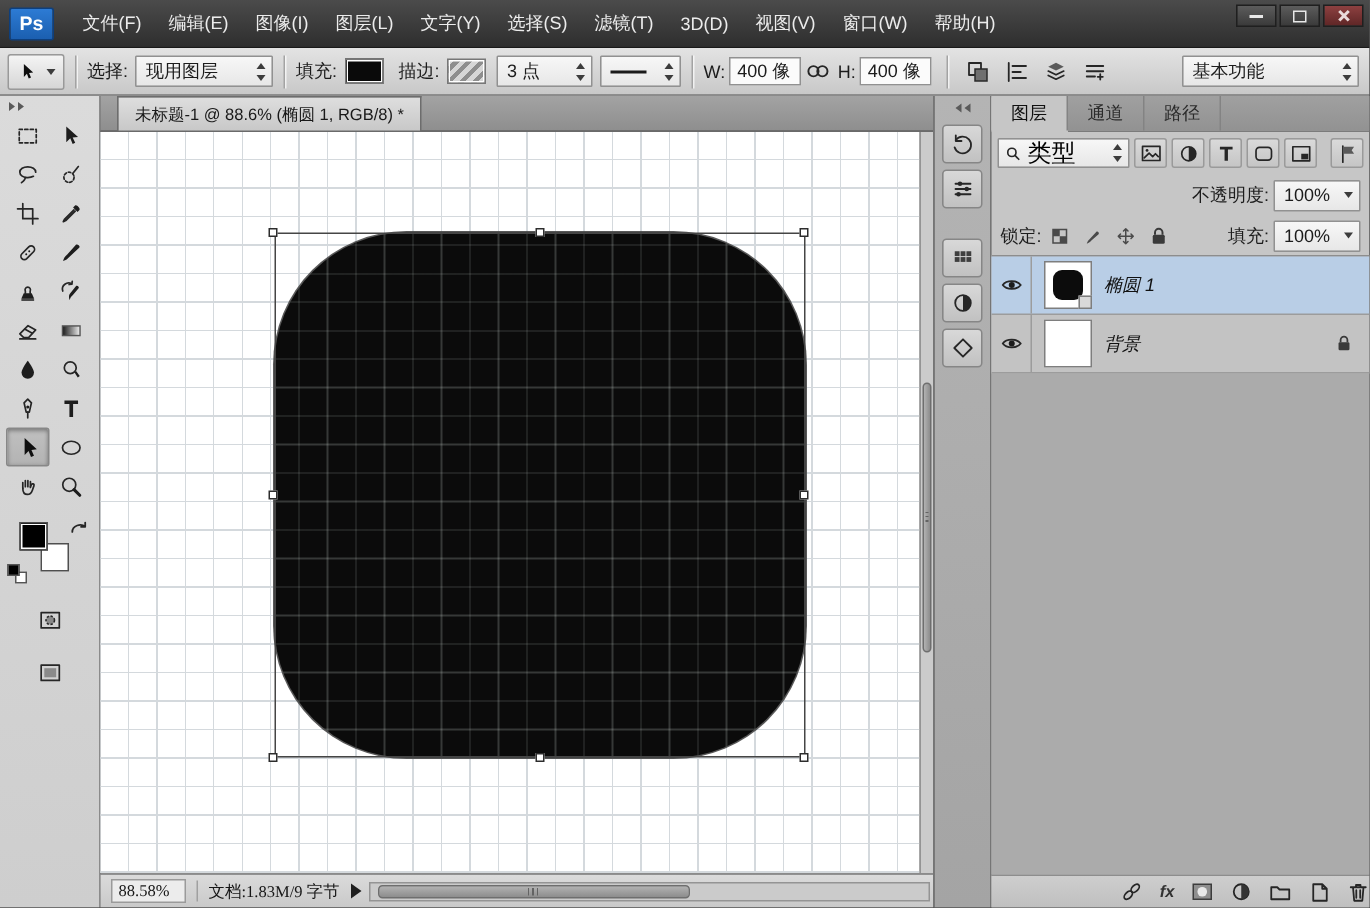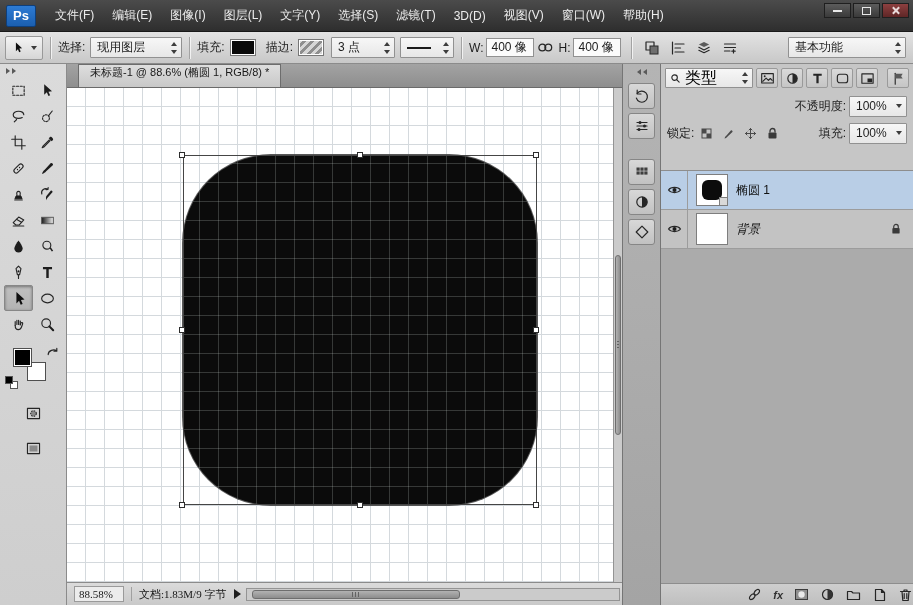--- a/index.html
+++ b/index.html
@@ -50,21 +50,21 @@
 .fgsw{position:absolute;left:8px;top:3px;width:19px;height:19px;background:#000;border:1px solid #4f4f4f;box-shadow:inset 0 0 0 1px #fff;}
 .bgsw{position:absolute;left:22px;top:17px;width:19px;height:19px;background:#fff;border:1px solid #4f4f4f;box-shadow:inset 0 0 0 1px #fff;}
 #swaparrow{position:absolute;left:41px;top:0;}
 #minidef{position:absolute;left:0;top:31px;width:14px;height:14px;}
 #minidef .mw{position:absolute;left:5px;top:5px;width:8px;height:8px;background:#fff;border:1px solid #555;}
 #minidef .mb{position:absolute;left:0;top:0;width:8px;height:8px;background:#000;border:1px solid #555;}
 .tool-single{width:29px;height:26px;margin:9px auto 0;display:flex;align-items:center;justify-content:center;}
 
 
 #tabbar{position:absolute;left:67px;top:64px;width:555px;height:24px;background:linear-gradient(#a3a3a3,#8e8e8e);border-bottom:1px solid #6a6a6a;display:flex;align-items:flex-end;}
-.doc-tab{height:23px;margin-left:11px;padding:0 11px;background:linear-gradient(#dedede,#c8c8c8);border:1px solid #6d6d6d;border-bottom:none;display:flex;font-size:11px;color:#191919;white-space:nowrap;}
+.doc-tab{height:23px;margin-left:11px;padding:0 11px;background:linear-gradient(#dedede,#c8c8c8);border:1px solid #6d6d6d;border-bottom:none;display:flex;align-items:center;font-size:11px;color:#191919;white-space:nowrap;}
 
 
 #viewport{position:absolute;left:67px;top:88px;width:546px;height:494px;background-color:#fff;overflow:hidden;
  background-image:repeating-linear-gradient(to right,transparent 0,transparent 18px,#d4d9dd 18px,#d4d9dd 19px),repeating-linear-gradient(to bottom,transparent 0,transparent 18px,#d4d9dd 18px,#d4d9dd 19px);}
 #shape{position:absolute;left:116px;top:67px;width:354px;height:350px;background-color:#0b0b0b;border-radius:88px;box-shadow:0 0 0 1px rgba(70,70,70,.9);
  background-image:repeating-linear-gradient(to right,transparent 0,transparent 18px,rgba(205,215,210,.22) 18px,rgba(205,215,210,.22) 19px),repeating-linear-gradient(to bottom,transparent 0,transparent 18px,rgba(205,215,210,.22) 18px,rgba(205,215,210,.22) 19px);
  background-position:-2px -10px;}
 #bbox{position:absolute;left:116px;top:67px;width:354px;height:350px;border:1px solid #454545;pointer-events:none;}
 .hnd{position:absolute;width:6px;height:6px;background:#fff;border:1px solid #2d2d2d;}
 
@@ -98,21 +98,21 @@
 #blendrow{height:28px;display:flex;align-items:center;padding:0 6px;font-size:12px;color:#1c1c1c;}
 #lockrow{height:26px;display:flex;align-items:center;padding:0 6px;font-size:12px;color:#1c1c1c;gap:3px;}
 .lockbtn{width:19px;height:18px;display:flex;align-items:center;justify-content:center;}
 #layerlist{position:absolute;left:0;top:106px;right:0;bottom:22px;background:#ababab;border-top:1px solid #8d8d8d;}
 .lrow{height:39px;display:flex;align-items:center;background:#c3c3c3;border-bottom:1px solid #9c9c9c;}
 .lrow.selected{background:#b9cee6;}
 .eyecell{width:27px;height:100%;display:flex;align-items:center;justify-content:center;border-right:1px solid #9c9c9c;flex:none;}
 .thumb{width:32px;height:32px;background:#fff;border:1px solid #7e7e7e;margin:0 8px;display:flex;align-items:center;justify-content:center;position:relative;flex:none;}
 .mini-shape{width:20px;height:20px;background:#0c0c0c;border-radius:6px;}
 .vbadge{position:absolute;right:-1px;bottom:-1px;width:9px;height:9px;background:#d9d9d9;border:1px solid #7e7e7e;}
-.lname{font-size:12px;color:#111;white-space:nowrap;}
+.lname{font-size:12px;color:#111;white-space:nowrap;font-style:italic;}
 .lname.bgname{font-style:italic;}
 .locksym{margin-left:auto;margin-right:12px;}
 #layerbottom{position:absolute;left:0;right:0;bottom:0;height:22px;background:linear-gradient(#cecece,#bfbfbf);border-top:1px solid #8d8d8d;display:flex;align-items:center;justify-content:flex-end;gap:11px;}
 .fxlabel{font-size:11px;font-weight:bold;font-style:italic;color:#333;}
 </style>
 </head>
 <body>
 
 <div id="titlebar">
   <div id="pslogo">Ps</div>
@@ -435,20 +435,31 @@
       </svg>
     </div>
   <div class="dock-btn">
       <svg width="16" height="16" viewBox="0 0 16 16">
         <path class="si" d="M8 2.2 L13.8 8 L8 13.8 L2.2 8 Z"></path>
       </svg>
     </div>
 </div>
 
 <div id="panel">
+  <div id="ptabs">
+    <div class="ptab active">
+        <span>图层</span>
+      </div>
+    <div class="ptab">
+        <span>通道</span>
+      </div>
+    <div class="ptab">
+        <span>路径</span>
+      </div>
+  </div>
   <div id="filterrow">
     <div class="combo filter-combo">
       <svg width="11" height="11" viewBox="0 0 12 12">
           <circle class="si" cx="5" cy="5" r="3"></circle>
           <path class="si" d="M7.2 7.2 L10 10"></path>
         </svg>
       <span style="margin-left:4px;">类型</span>
       <span class="ud"></span>
     </div>
     <div class="fbtn">

